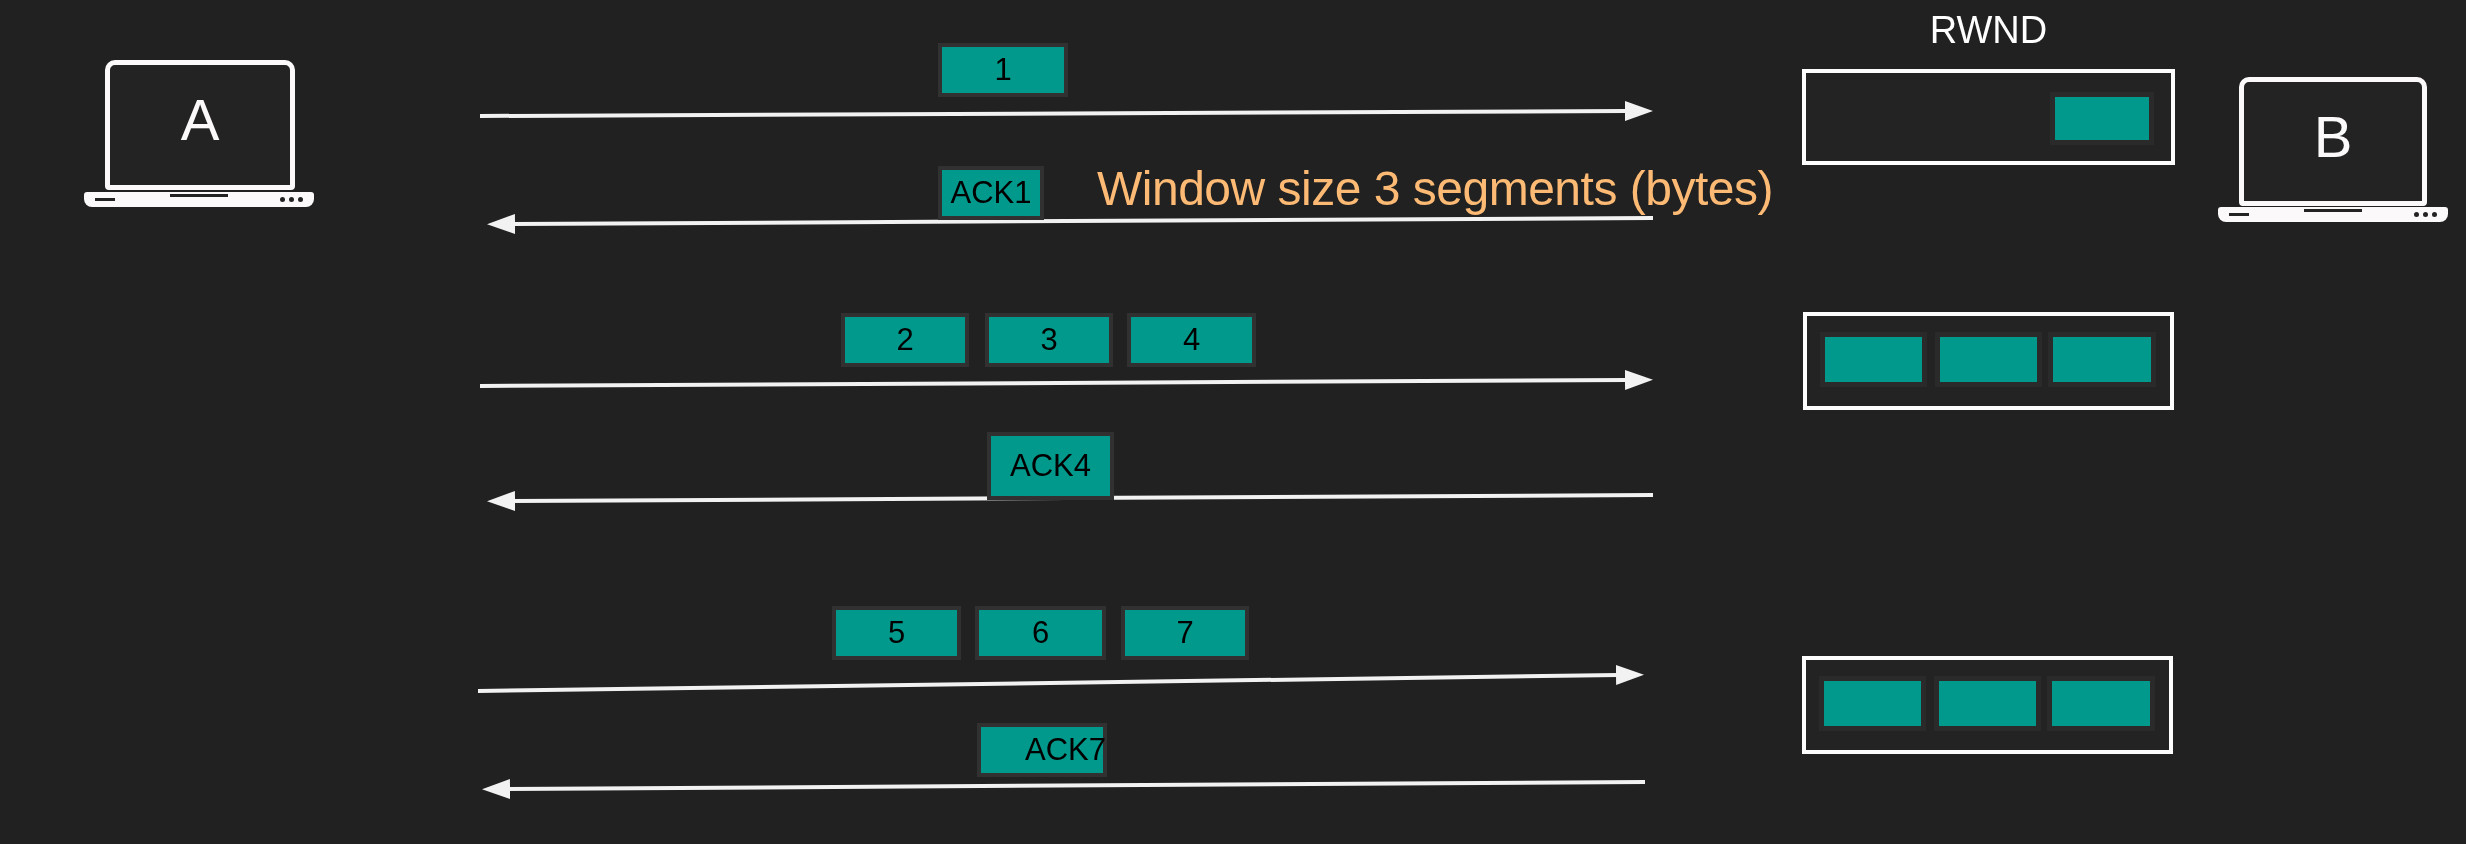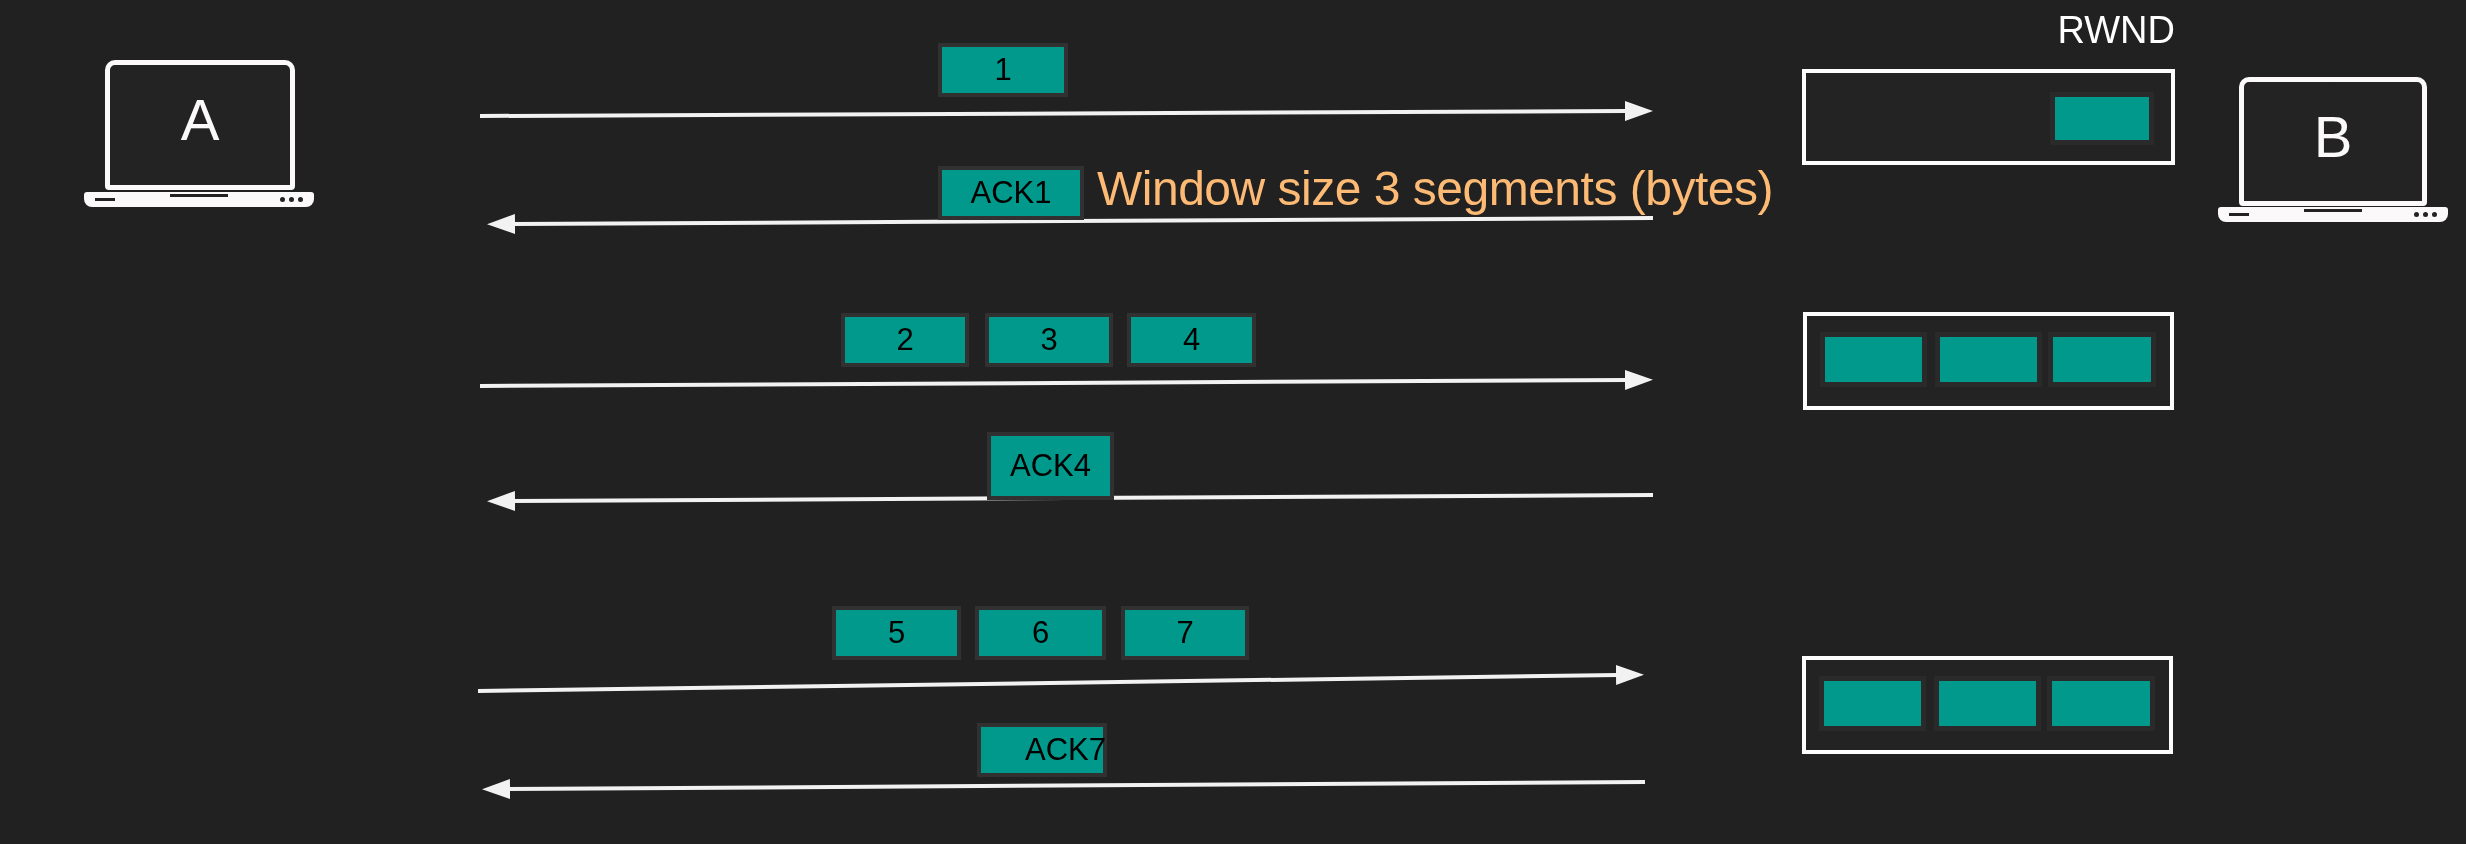--- a/index.html
+++ b/index.html
@@ -62,21 +62,21 @@
 
   #laptop-a .screen { left: 105px; top: 60px; width: 190px; height: 130px; }
   #laptop-a .base   { left: 84px;  top: 192px; width: 230px; height: 15px; }
   #laptop-b .screen { left: 2239px; top: 77px; width: 188px; height: 129px; }
   #laptop-b .base   { left: 2218px; top: 207px; width: 230px; height: 15px; }
 
   
   .rwnd-label {
     position: absolute;
     left: 1802px; top: 10px; width: 373px;
-    text-align: right;
+    text-align: center;
     color: #ffffff;
     font-size: 38px;
     line-height: 40px;
   }
 
   
   .annotation {
     position: absolute;
     left: 1097px; top: 168px;
     color: #fdba74;
@@ -170,21 +170,21 @@
     </defs>
     <line x1="480" y1="116" x2="1627" y2="111" stroke="#f2f2f2" stroke-width="4" marker-end="url(#arrhead)"></line>
     <line x1="1653" y1="218" x2="513" y2="224" stroke="#f2f2f2" stroke-width="4" marker-end="url(#arrhead)"></line>
     <line x1="480" y1="386" x2="1627" y2="380" stroke="#f2f2f2" stroke-width="4" marker-end="url(#arrhead)"></line>
     <line x1="1653" y1="495" x2="513" y2="501" stroke="#f2f2f2" stroke-width="4" marker-end="url(#arrhead)"></line>
     <line x1="478" y1="691" x2="1618" y2="675" stroke="#f2f2f2" stroke-width="4" marker-end="url(#arrhead)"></line>
     <line x1="1645" y1="782" x2="508" y2="789" stroke="#f2f2f2" stroke-width="4" marker-end="url(#arrhead)"></line>
   </svg>
 
   <div class="segment" style="left:938px; top:43px; width:130px; height:54px;">1</div>
-  <div class="segment" style="left:938px; top:166px; width:146px; height:54px;">ACK1</div>
+  <div class="segment" style="left:938px; top:166px; width:106px; height:54px;">ACK1</div>
 
   <div class="segment" style="left:841px; top:313px; width:128px; height:54px;">2</div>
   <div class="segment" style="left:985px; top:313px; width:128px; height:54px;">3</div>
   <div class="segment" style="left:1127px; top:313px; width:129px; height:54px;">4</div>
   <div class="segment" style="left:987px; top:432px; width:127px; height:68px;">ACK4</div>
 
   <div class="segment" style="left:832px; top:606px; width:129px; height:54px;">5</div>
   <div class="segment" style="left:975px; top:606px; width:131px; height:54px;">6</div>
   <div class="segment" style="left:1121px; top:606px; width:128px; height:54px;">7</div>
   <div class="segment" style="left:977px; top:723px; width:130px; height:54px;padding-left:47px;">ACK7</div>

